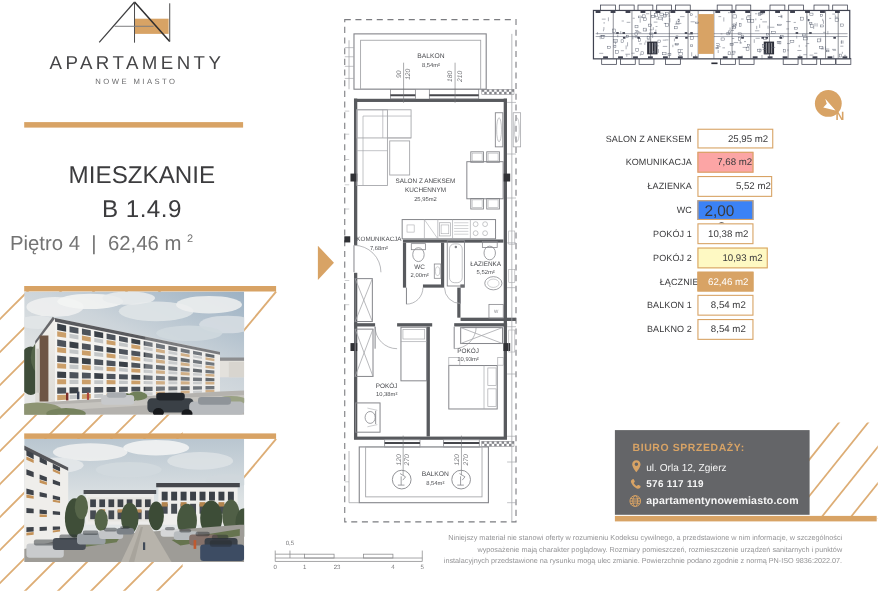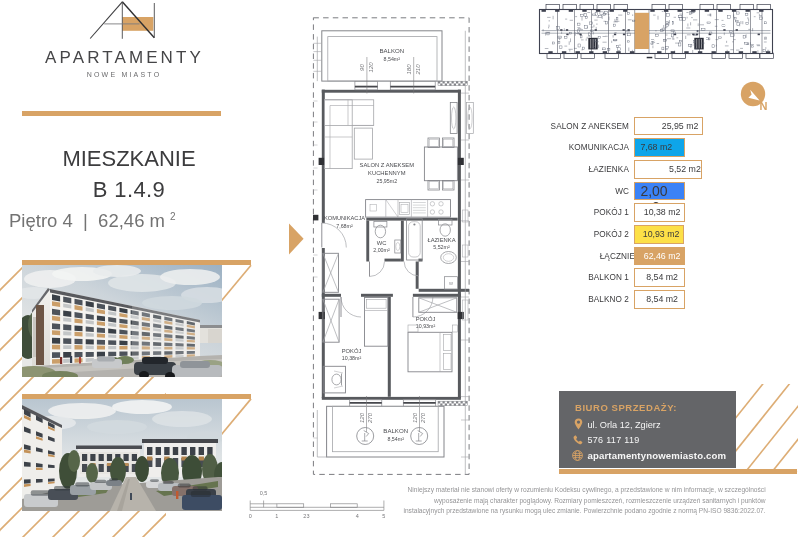--- a/index.html
+++ b/index.html
@@ -936,45 +936,45 @@
     <rect x="646.7" y="56.8" width="5.6" height="1.5" fill="#2c2e38"></rect>
   </svg>
 <svg class="abs" style="left:739px;top:80px" width="28" height="28" viewBox="0 0 28 28">
     <circle cx="14" cy="14" r="12.2" fill="#d8a365"></circle>
     <path d="M20.6 20.4 L9.4 17.8 L12.6 14.4 L11.2 9.8 Z" fill="#fff"></path>
   </svg>
 <div class="abs" style="left:759.5px;top:99.5px;font-size:11px;font-weight:bold;color:#d8a365">N</div>
 <div class="abs" style="left:430px;top:116.6px;width:199px;height:19.3px;line-height:19.3px;text-align:right;font-size:8.2px;letter-spacing:0.1px;color:#3a3a3c">SALON Z ANEKSEM</div>
 <div class="abs" style="left:634.4px;top:116.6px;width:43.4px;height:16.5px;line-height:16.5px;text-align:center;font-size:8.8px;padding-left:23px;box-sizing:content-box;background:#fff;border:1.4px solid #d8a365;color:#3a3a3c">25,95 m2</div>
 <div class="abs" style="left:430px;top:138.3px;width:199px;height:19.3px;line-height:19.3px;text-align:right;font-size:8.2px;letter-spacing:0.1px;color:#3a3a3c">KOMUNIKACJA</div>
-<div class="abs" style="left:634.4px;top:138.3px;width:43.4px;height:16.5px;line-height:16.5px;text-align:left;font-size:8.8px;padding-left:5px;box-sizing:content-box;background:#0ea5e9;border:1.4px solid #d8a365;color:#3a3a3c">7,68 m2</div>
+<div class="abs" style="left:634.4px;top:138.3px;width:43.4px;height:16.5px;line-height:16.5px;text-align:right;font-size:8.8px;padding-left:5px;box-sizing:content-box;background:#fca5a5;border:1.4px solid #d8a365;color:#3a3a3c">7,68 m2</div>
 <div class="abs" style="left:430px;top:160.0px;width:199px;height:19.3px;line-height:19.3px;text-align:right;font-size:8.2px;letter-spacing:0.1px;color:#3a3a3c">ŁAZIENKA</div>
 <div class="abs" style="left:634.4px;top:160.0px;width:43.4px;height:16.5px;line-height:16.5px;text-align:right;font-size:8.8px;padding-left:22px;box-sizing:content-box;background:#fff;border:1.4px solid #d8a365;color:#3a3a3c">5,52 m2</div>
 <div class="abs" style="left:430px;top:181.6px;width:199px;height:19.3px;line-height:19.3px;text-align:right;font-size:8.2px;letter-spacing:0.1px;color:#3a3a3c">WC</div>
 <div class="abs" style="left:634.4px;top:181.6px;width:43.4px;height:16.5px;line-height:16.5px;font-size:14px;padding-left:5px;box-sizing:content-box;background:#3b82f6;border:1.4px solid #d8a365;color:#3a3a3c">2,00 m2</div>
 <div class="abs" style="left:430px;top:203.3px;width:199px;height:19.3px;line-height:19.3px;text-align:right;font-size:8.2px;letter-spacing:0.1px;color:#3a3a3c">POKÓJ 1</div>
 <div class="abs" style="left:634.4px;top:203.3px;width:43.4px;height:16.5px;line-height:16.5px;text-align:center;font-size:8.8px;padding-left:5px;box-sizing:content-box;background:#fff;border:1.4px solid #d8a365;color:#3a3a3c">10,38 m2</div>
 <div class="abs" style="left:430px;top:225.0px;width:199px;height:19.3px;line-height:19.3px;text-align:right;font-size:8.2px;letter-spacing:0.1px;color:#3a3a3c">POKÓJ 2</div>
-<div class="abs" style="left:634.4px;top:225.0px;width:43.4px;height:16.5px;line-height:16.5px;text-align:center;font-size:8.8px;padding-left:4px;box-sizing:content-box;background:#fde047;border:1.4px solid #d8a365;color:#3a3a3c">10,93 m2</div>
+<div class="abs" style="left:634.4px;top:225.0px;width:43.4px;height:16.5px;line-height:16.5px;text-align:center;font-size:8.8px;padding-left:18px;box-sizing:content-box;background:#fef9c3;border:1.4px solid #d8a365;color:#3a3a3c">10,93 m2</div>
 <div class="abs" style="left:436px;top:246.7px;width:199px;height:19.3px;line-height:19.3px;text-align:right;font-size:8.2px;letter-spacing:0.1px;color:#3a3a3c">ŁĄCZNIE</div>
 <div class="abs" style="left:634.4px;top:246.7px;width:43.4px;height:16.5px;line-height:16.5px;text-align:center;font-size:8.8px;padding-left:5px;box-sizing:content-box;background:#d8a365;border:1.4px solid #d8a365;color:#fff">62,46 m2</div>
 <div class="abs" style="left:430px;top:268.4px;width:199px;height:19.3px;line-height:19.3px;text-align:right;font-size:8.2px;letter-spacing:0.1px;color:#3a3a3c">BALKON 1</div>
 <div class="abs" style="left:634.4px;top:268.4px;width:43.4px;height:16.5px;line-height:16.5px;text-align:center;font-size:8.8px;padding-left:5px;box-sizing:content-box;background:#fff;border:1.4px solid #d8a365;color:#3a3a3c">8,54 m2</div>
 <div class="abs" style="left:430px;top:290.0px;width:199px;height:19.3px;line-height:19.3px;text-align:right;font-size:8.2px;letter-spacing:0.1px;color:#3a3a3c">BALKNO 2</div>
 <div class="abs" style="left:634.4px;top:290.0px;width:43.4px;height:16.5px;line-height:16.5px;text-align:center;font-size:8.8px;padding-left:5px;box-sizing:content-box;background:#fff;border:1.4px solid #d8a365;color:#3a3a3c">8,54 m2</div>
 <div class="abs" style="left:558.7px;top:390.8px;width:177px;height:77.7px;background:#646568"></div>
 <div class="abs" style="left:575px;top:401.5px;font-size:9.5px;font-weight:bold;letter-spacing:0.55px;color:#d8a365">BIURO SPRZEDAŻY:</div>
 <svg class="abs" style="left:573.5px;top:418px" width="9" height="12" viewBox="0 0 9 12">
     <path d="M4.5 0.5 C2.2 0.5 0.7 2.2 0.7 4.2 C0.7 6.6 4.5 11.3 4.5 11.3 C4.5 11.3 8.3 6.6 8.3 4.2 C8.3 2.2 6.8 0.5 4.5 0.5 Z M4.5 5.7 A1.6 1.6 0 1 1 4.5 2.5 A1.6 1.6 0 1 1 4.5 5.7 Z" fill="#d8a365"></path>
   </svg>
 <div class="abs" style="left:587.5px;top:419.5px;font-size:9.2px;color:#f4f4f4">ul. Orla 12, Zgierz</div>
 <svg class="abs" style="left:572.5px;top:434.5px" width="10" height="10" viewBox="0 0 10 10">
     <path d="M2.1 0.6 C2.5 0.4 3 0.5 3.2 0.9 L4 2.3 C4.2 2.6 4.1 3 3.8 3.3 L3.1 4 C3.5 4.9 4.9 6.3 5.9 6.8 L6.6 6.1 C6.9 5.8 7.3 5.7 7.6 5.9 L9 6.7 C9.4 6.9 9.5 7.4 9.3 7.8 C8.9 8.7 7.9 9.6 6.8 9.3 C4.3 8.6 1.3 5.6 0.6 3.1 C0.3 2 1.2 1 2.1 0.6 Z" fill="#d8a365"></path>
   </svg>
-<div class="abs" style="left:587.5px;top:435px;font-size:9.0px;font-weight:normal;color:#f6f6f6;letter-spacing:0.3px">576 117 119</div>
+<div class="abs" style="left:587.5px;top:435px;font-size:9.0px;font-weight:bold;color:#f6f6f6;letter-spacing:0.3px">576 117 119</div>
 <svg class="abs" style="left:571.5px;top:449.5px" width="11" height="11" viewBox="0 0 11 11">
     <g fill="none" stroke="#d8a365" stroke-width="0.9">
       <circle cx="5.5" cy="5.5" r="4.9"></circle>
       <ellipse cx="5.5" cy="5.5" rx="2.2" ry="4.9"></ellipse>
       <line x1="0.6" y1="5.5" x2="10.4" y2="5.5"></line>
       <path d="M1.3 3 C2.5 3.9 8.5 3.9 9.7 3"></path>
       <path d="M1.3 8 C2.5 7.1 8.5 7.1 9.7 8"></path>
     </g>
   </svg>
 <div class="abs" style="left:587.5px;top:450px;font-size:9.6px;font-weight:bold;color:#f6f6f6;letter-spacing:0.15px">apartamentynowemiasto.com</div>

